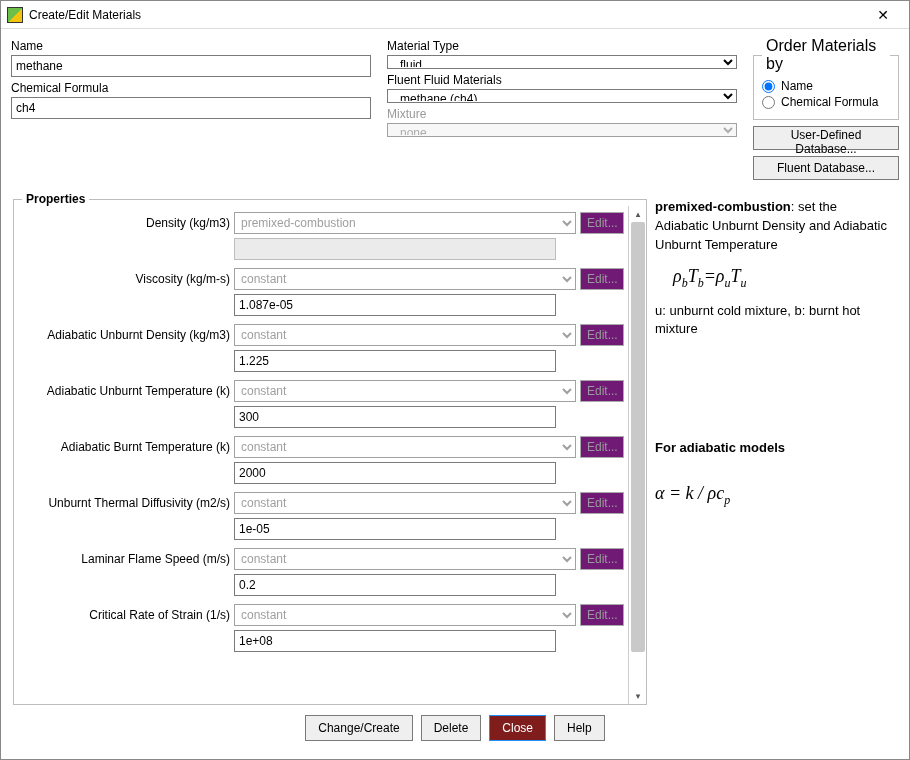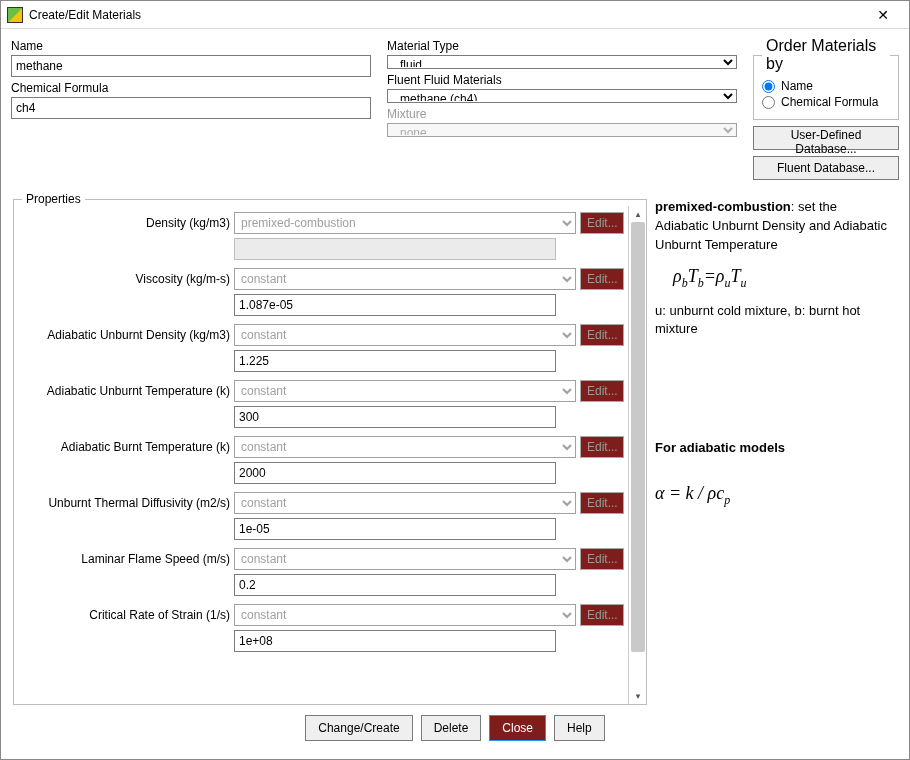--- a/index.html
+++ b/index.html
@@ -93,21 +93,21 @@
     text-align:center;
   }
   fieldset.props {
     border:1px solid #bdbdbd;
     margin-top:6px;
     padding:0;
     flex:1;
     display:flex;
     overflow:hidden;
   }
-  fieldset.props legend { padding:0 4px; margin-left:8px; }
+  fieldset.props legend { padding:0 4px; margin-left:8px;font-weight:bold; }
   .props-container {
     flex:1;
     display:flex;
     overflow:hidden;
   }
   .props-list {
     flex:1;
     overflow:hidden;
     padding:6px 4px 6px 10px;
   }
@@ -140,21 +140,21 @@
     padding:1px 2px;
     font:inherit;
     background:#fff;
   }
   .prop-select[disabled]{color:#777;}
   .edit-btn {
     width:44px;
     height:22px;
     margin-left:4px;
     border:1px solid #aaa;
-    background:#7f1d1d;
+    background:#701a75;
     color:#9a9a9a;
     font:inherit;
     cursor:default;
   }
   .prop-val-row {
     display:flex;
     margin-bottom:8px;
   }
   .prop-val-row .spacer-label { width:210px; }
   .prop-val {

